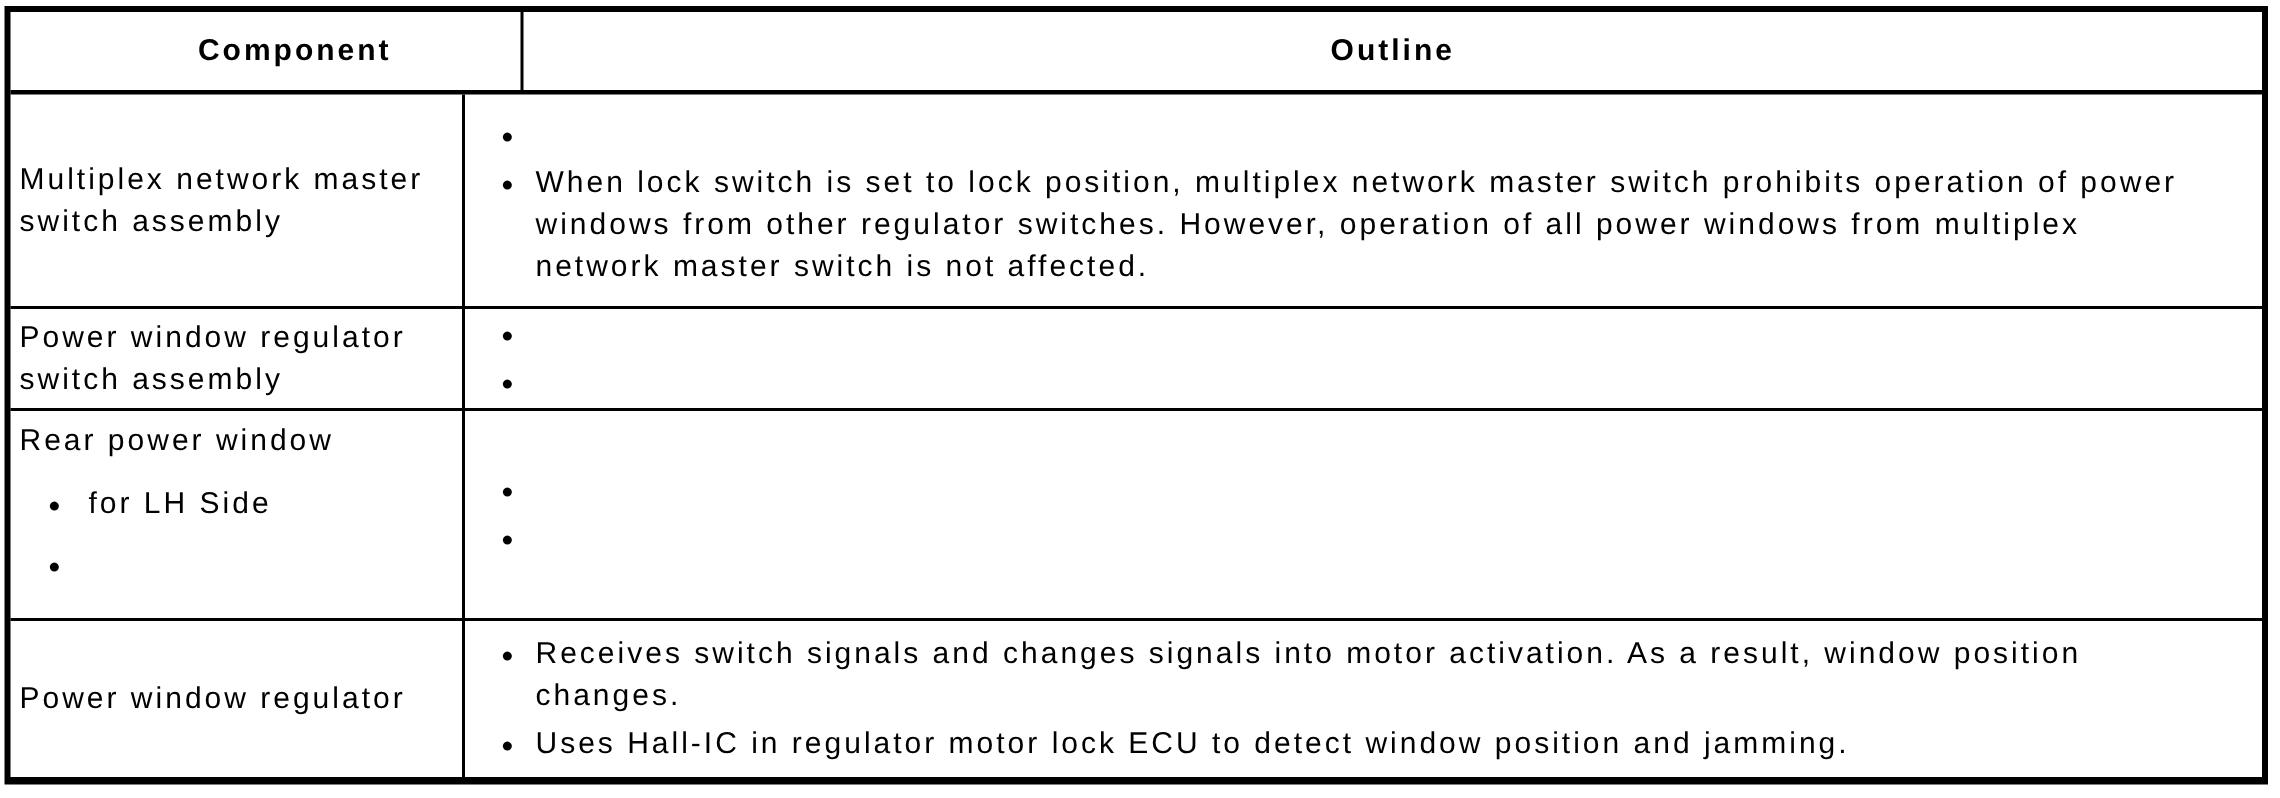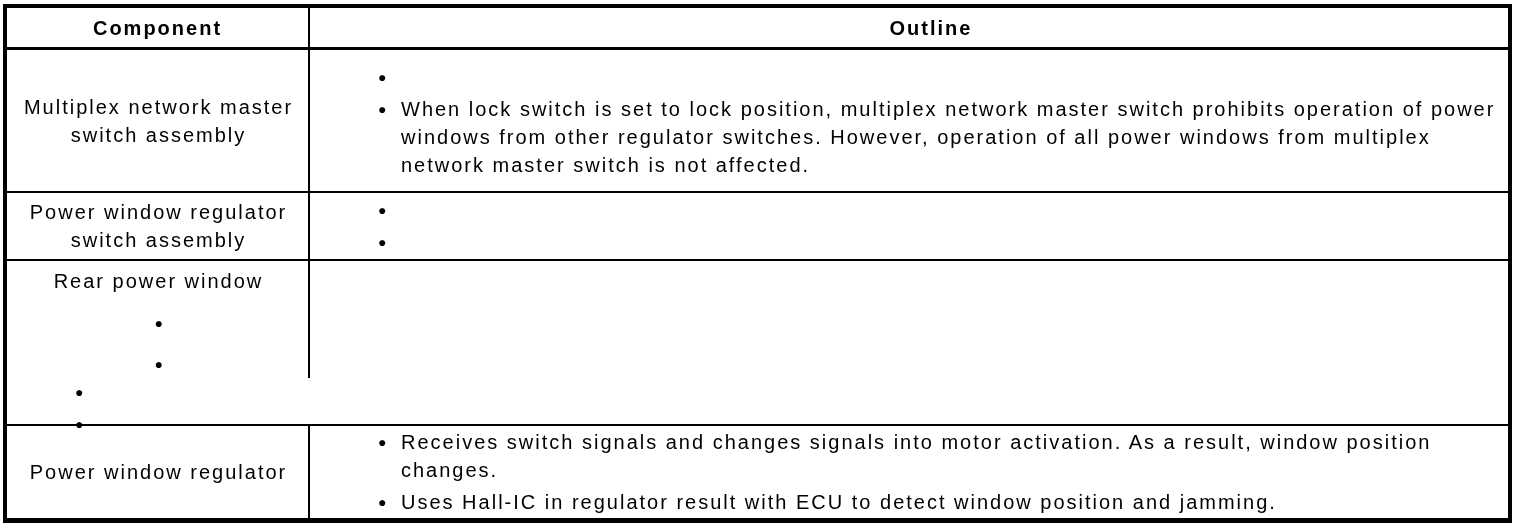--- a/index.html
+++ b/index.html
@@ -24,46 +24,44 @@
     flex-direction: column;
     box-sizing: border-box;
     background: #fff;
   }
   .trow {
     display: flex;
     flex: none;
     border-bottom: 2px solid #000;
     box-sizing: border-box;
   }
-  .trow.header  { height: 42px; border-bottom-width: 3px; }
+  .trow.header  { height: 55px; border-bottom-width: 3px; padding-left: 39px; }
   .trow.r1 { height: 143px; }
   .trow.r2 { height: 68px;  }
-  .trow.r3 { height: 165px; flex-direction: column; }
+  .trow.r3 { height: 140px; }
   .trow.r4 { flex: 1 1 auto; border-bottom: none; }
 
   .cell-comp {
     flex: none;
     width: 303px;
     border-right: 2px solid #000;
     box-sizing: border-box;
     padding: 0 4px 0 6px;
     display: flex;
     flex-direction: column;
     justify-content: center;
-    align-items: center;
   }
   .cell-out {
     flex: 1 1 auto;
     box-sizing: border-box;
     padding: 0 10px 0 24px;
     display: flex;
     flex-direction: column;
     justify-content: center;
     min-width: 0;
-    margin-left: 44px;
   }
   .hcell {
     display: flex;
     align-items: center;
     justify-content: center;
     font-weight: bold;
     font-size: 20px;
     letter-spacing: 2px;
   }
   .hcell.cell-comp, .hcell.cell-out { padding: 0; }
@@ -135,20 +133,21 @@
         </div>
       </div>
     </div>
 
     <div class="trow r3">
       <div class="cell-comp comp-top">
         <div class="cline">Rear power window</div>
         <div class="sublist">
           <div class="sub-bitem">
             <span class="sub-bm">●</span>
+            <span class="sub-bt">for LH Side</span>
           </div>
           <div class="sub-bitem">
             <span class="sub-bm">●</span>
           </div>
         </div>
       </div>
       <div class="cell-out">
         <div class="bitem">
           <span class="bm">●</span>
         </div>
@@ -162,19 +161,19 @@
       <div class="cell-comp">
         <div class="cline">Power window regulator</div>
       </div>
       <div class="cell-out">
         <div class="bitem">
           <span class="bm">●</span>
           <span class="bt">Receives switch signals and changes signals into motor activation. As a result, window position changes.</span>
         </div>
         <div class="bitem">
           <span class="bm">●</span>
-          <span class="bt">Uses Hall-IC in regulator result with ECU to detect window position and jamming.</span>
+          <span class="bt">Uses Hall-IC in regulator motor lock ECU to detect window position and jamming.</span>
         </div>
       </div>
     </div>
 
   </div>
 </div>
 
 </body></html>

